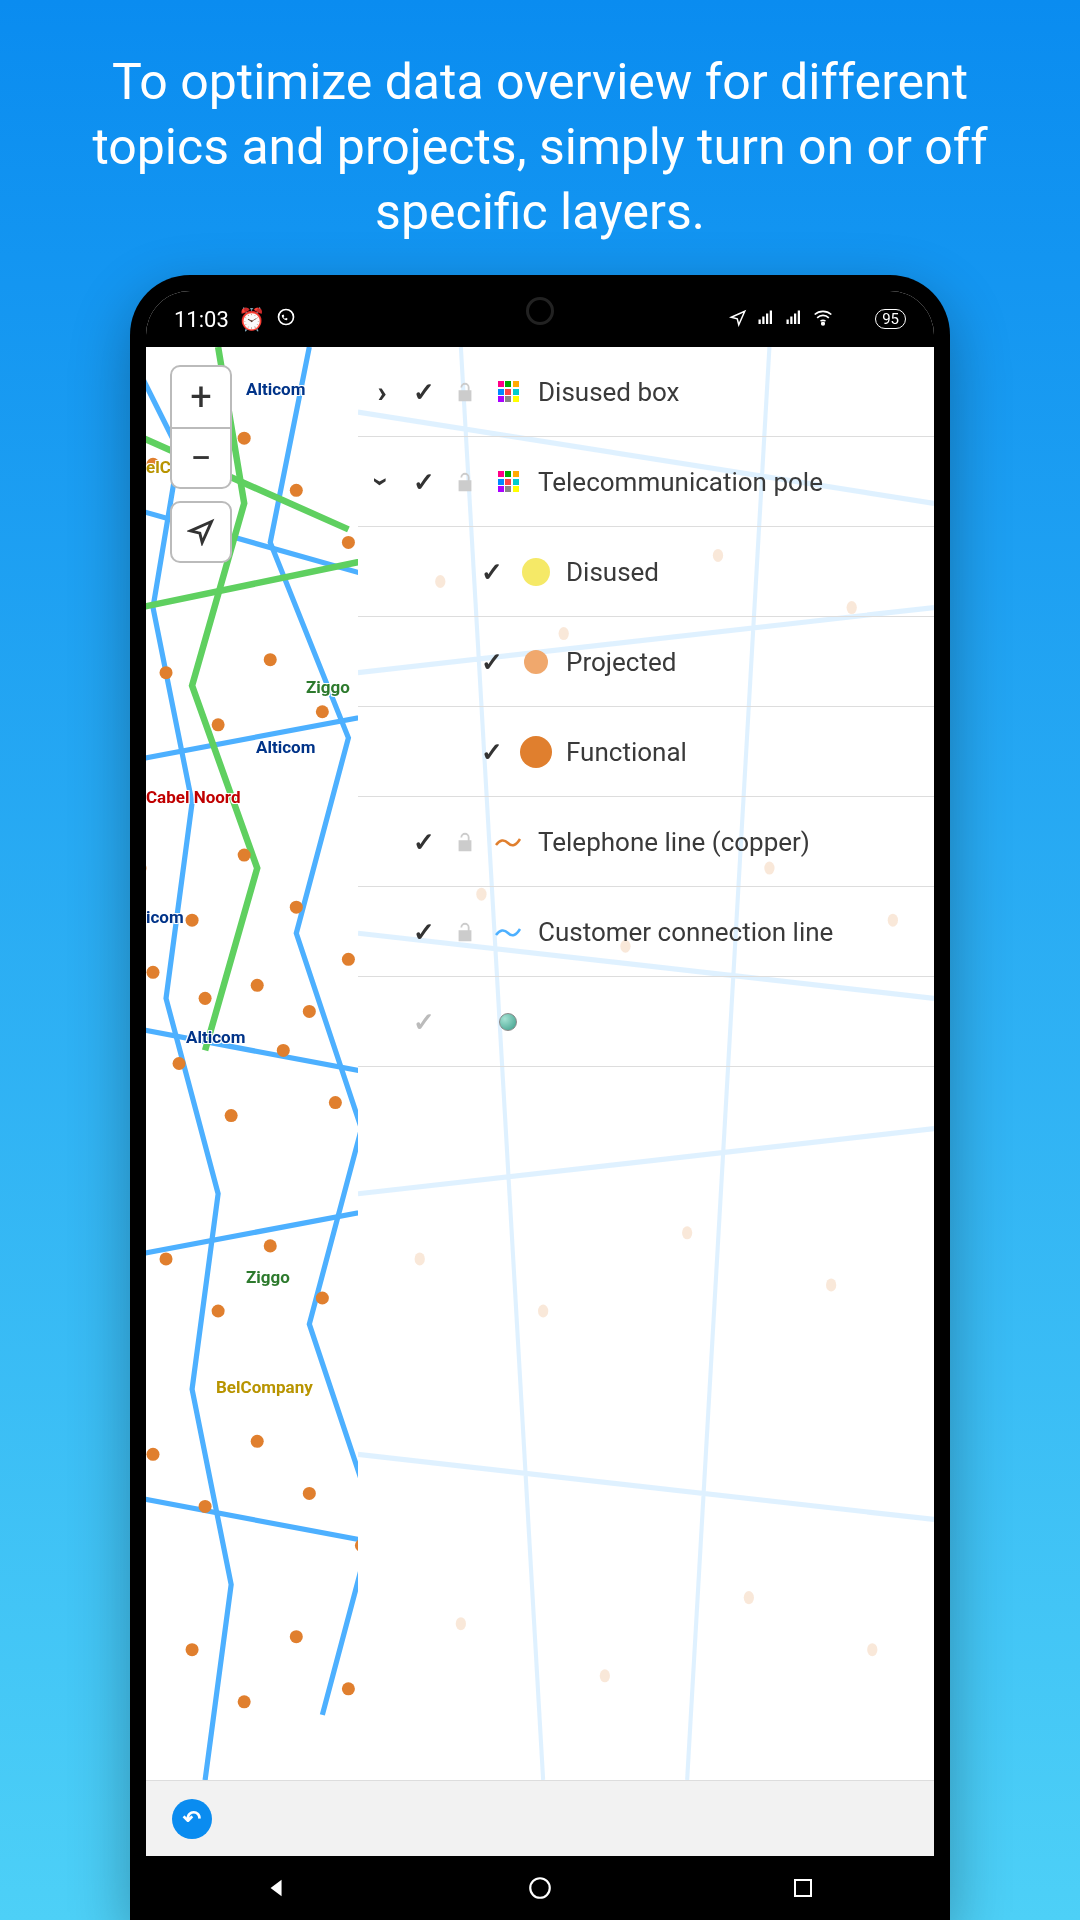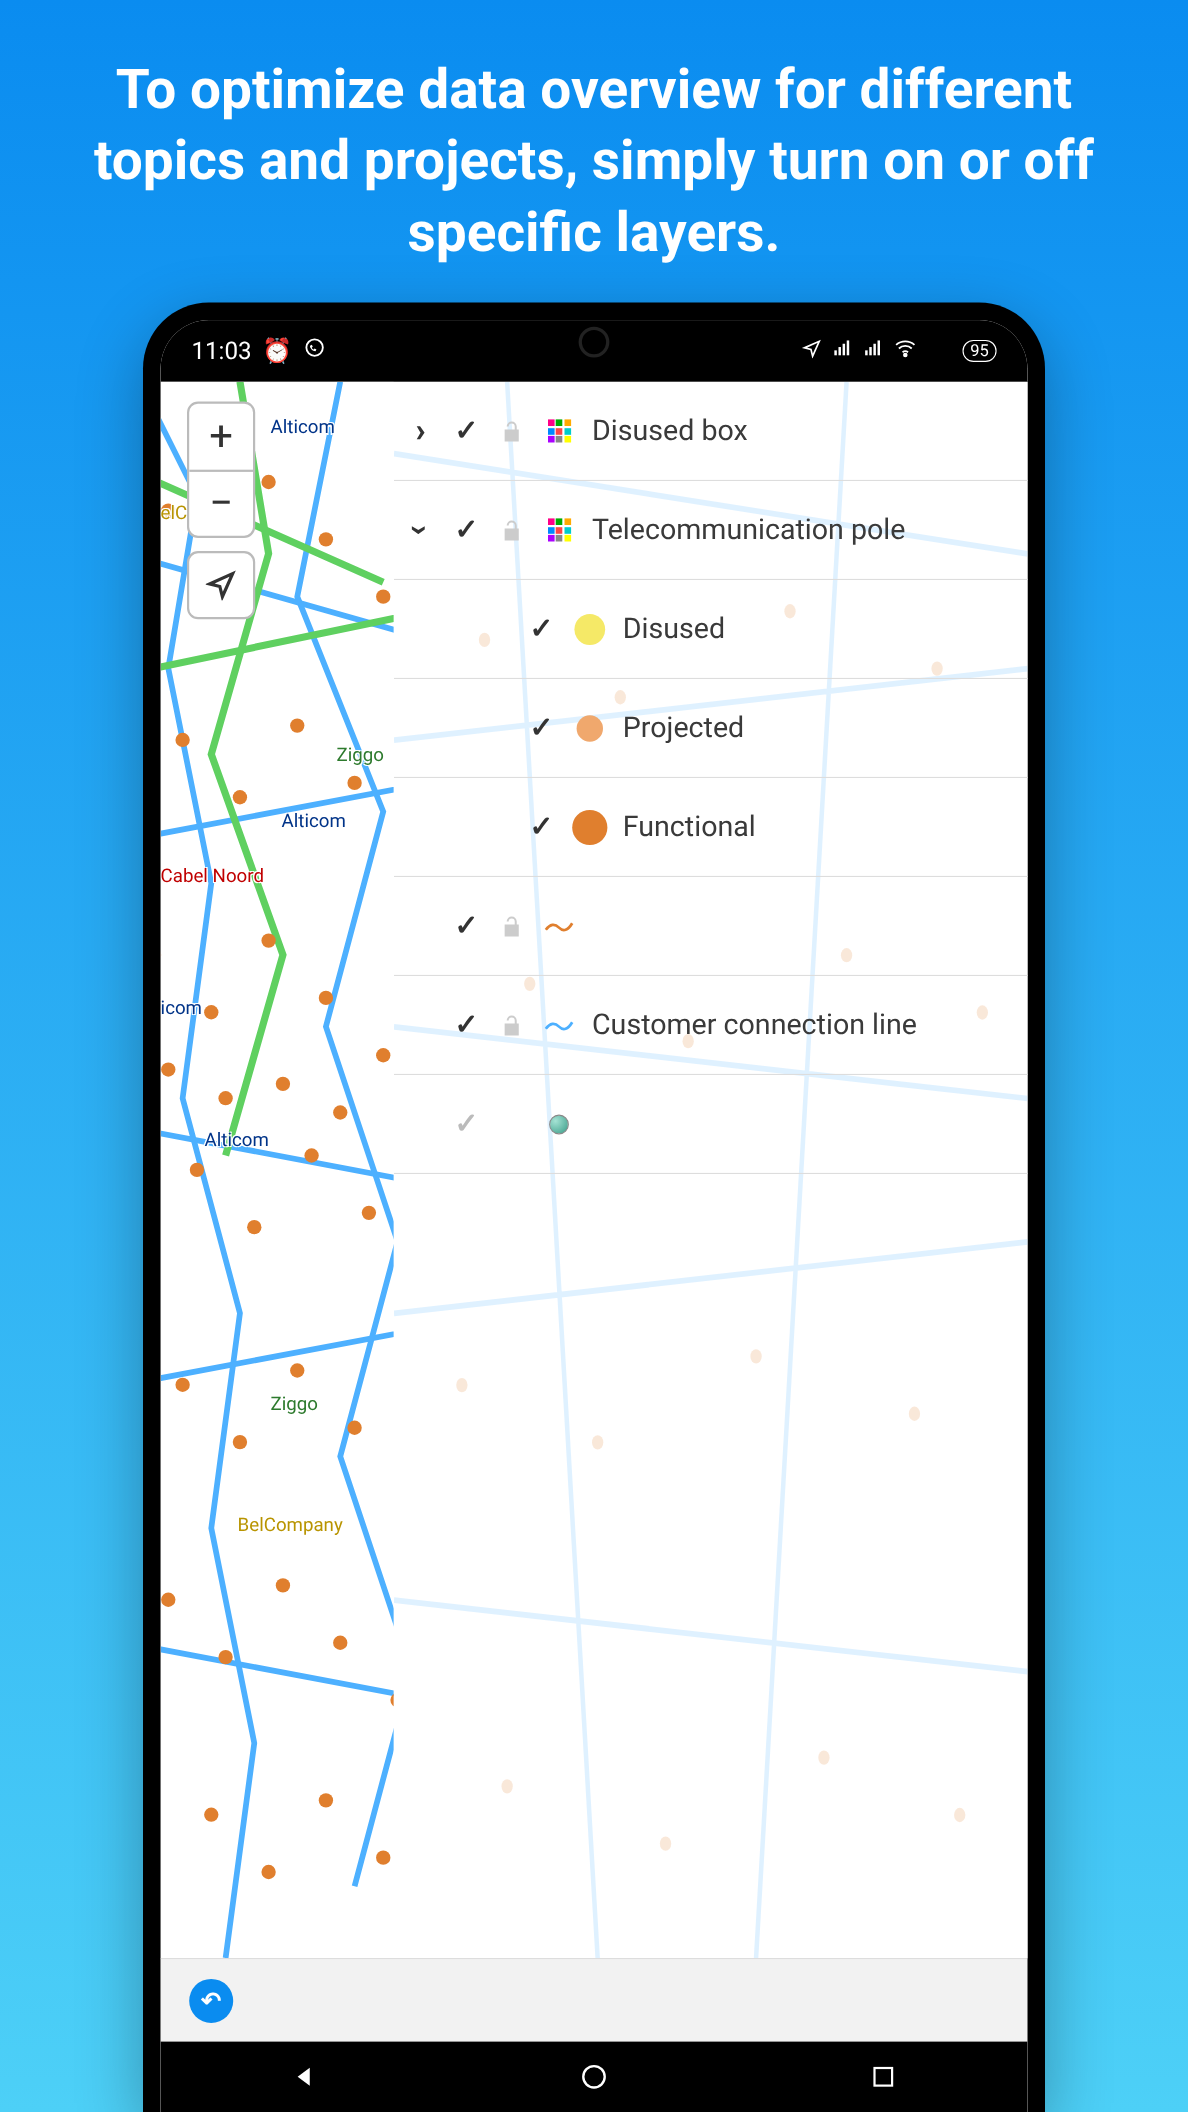--- a/index.html
+++ b/index.html
@@ -9,21 +9,21 @@
   height: 1920px;
   background: linear-gradient(180deg, #0a8cf0 0%, #4dd0f7 100%);
   display: flex;
   flex-direction: column;
   align-items: center;
   overflow: hidden;
 }
 .promo-heading {
   color: #fff;
   font-size: 50px;
-  font-weight: 700;
+  font-weight: 400;
   text-align: center;
   line-height: 1.3;
   margin: 50px 60px 30px;
 }
 .phone {
   width: 820px;
   height: 1680px;
   background: #000;
   border-radius: 60px 60px 0 0;
   padding: 16px 16px 0 16px;
@@ -228,21 +228,21 @@
   background: #000;
   display: flex;
   align-items: center;
   justify-content: space-around;
   color: #fff;
 }
 .nav-btn { width: 36px; height: 28px; display: flex; align-items: center; justify-content: center; }
 .map-label {
   position: absolute;
   font-size: 17px;
-  font-weight: 400;
+  font-weight: 700;
   text-shadow: -1px -1px 0 #fff, 1px -1px 0 #fff, -1px 1px 0 #fff, 1px 1px 0 #fff;
   white-space: nowrap;
 }
 </style>
 </head>
 <body>
 
 <div class="promo-heading">To optimize data overview for different topics and projects, simply turn on or off specific layers.</div>
 
 <div class="phone">
@@ -469,20 +469,21 @@
               <span class="lock">
                 <svg width="22" height="24" viewBox="0 0 24 24" fill="#ccc">
                   <path d="M17 10V7a5 5 0 00-10 0h2a3 3 0 016 0v3H5v12h14V10h-2z"></path>
                 </svg>
               </span>
               <span class="swatch">
                 <svg width="28" height="14">
                   <path d="M2 10 Q8 2 14 8 T26 4" stroke="#e07f2e" stroke-width="2.5" fill="none"></path>
                 </svg>
               </span>
+              <span class="label">Telephone line (copper)</span>
             </div>
             <div class="layer-row">
               <span class="chev spacer">›</span>
               <span class="chk on">✓</span>
               <span class="lock">
                 <svg width="22" height="24" viewBox="0 0 24 24" fill="#ccc">
                   <path d="M17 10V7a5 5 0 00-10 0h2a3 3 0 016 0v3H5v12h14V10h-2z"></path>
                 </svg>
               </span>
               <span class="swatch">

